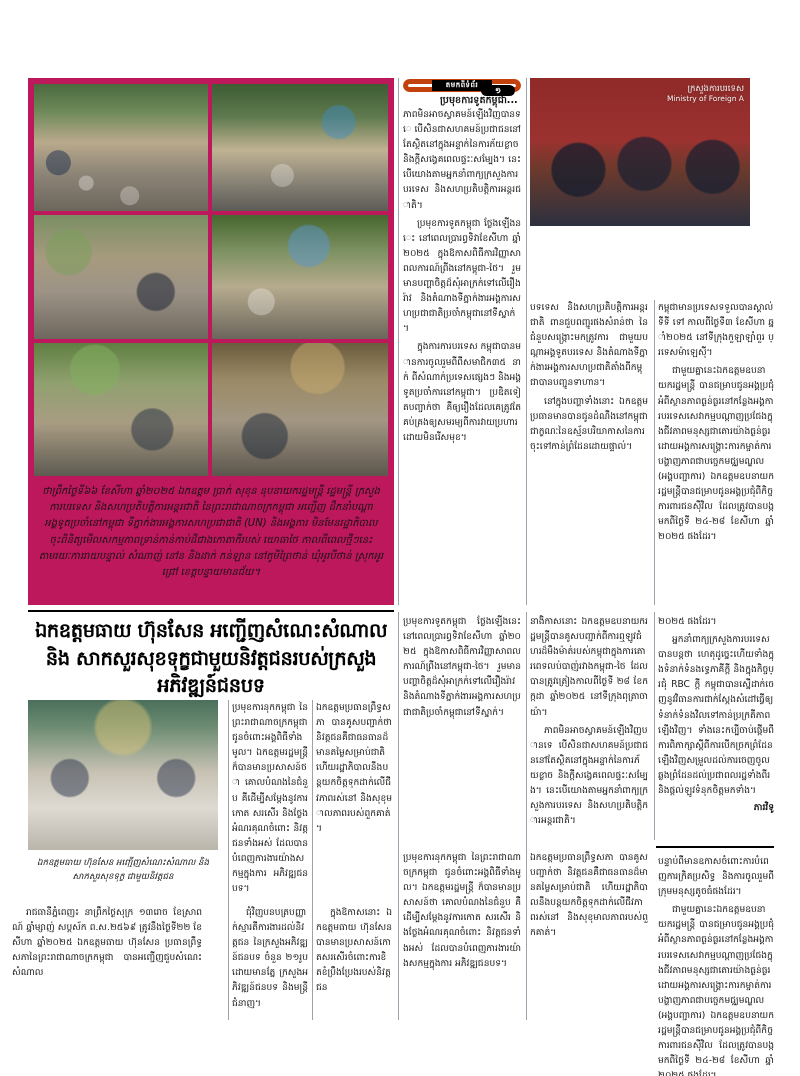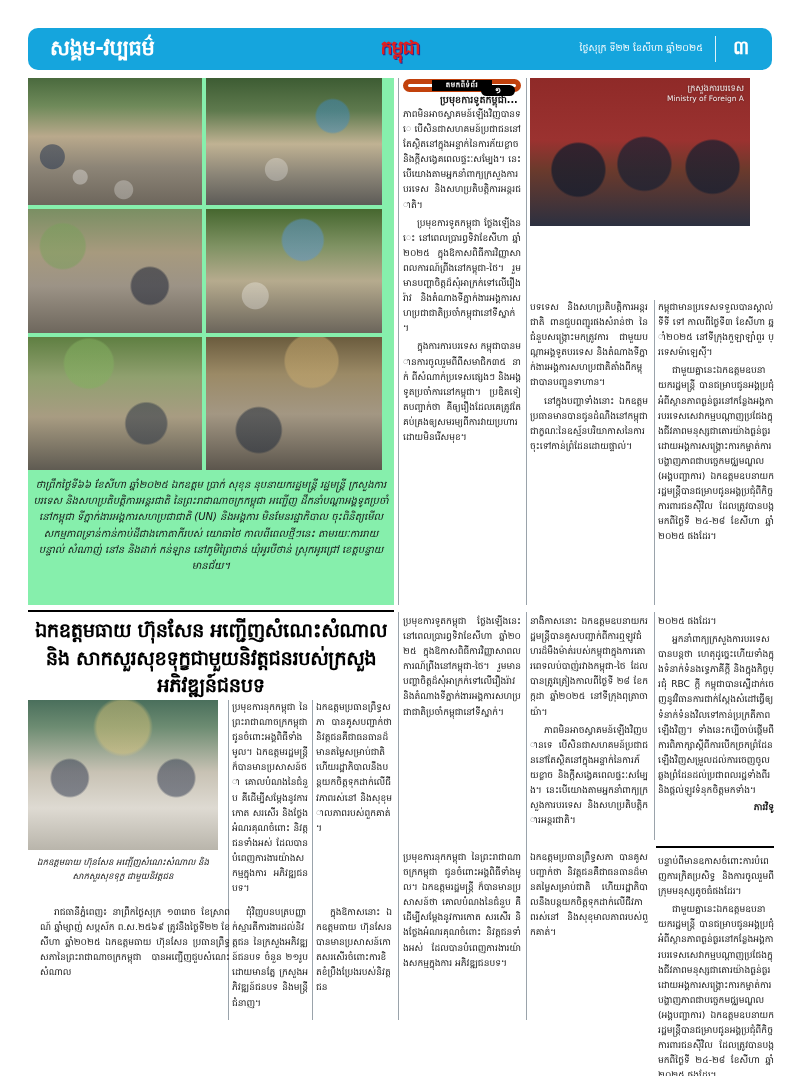--- a/index.html
+++ b/index.html
@@ -50,21 +50,22 @@
     width: 26px; text-align: center;
   }
 
   
   .vrule { position: absolute; width: 1px; background: #9aa3ab; }
 
   
   .photo-panel {
     position: absolute; left: 28px; top: 78px;
     width: 366px; height: 527px;
-    background: #86efac;
+    background: #be185d;
+    padding: 6px;
   }
   .collage { position: relative; width: 354px; height: 392px; }
   .ph {
     position: absolute;
     background-size: cover;
     background-position: center;
     border: 0;
   }
   
   .ph-a { left:0;   top:0;   width:174px; height:127px;
@@ -209,29 +210,20 @@
   .byline {
     text-align: right; font-size: 9.1px; font-weight: bold;
     color: #111; margin-top: 1px;
   }
 </style>
 </head>
 <body>
 
 <div class="page">
 
-  <div class="masthead">
-    <div class="masthead-title">សង្គម-វប្បធម៌</div>
-    <div class="masthead-logo">កម្ពុជា</div>
-    <div class="masthead-right">
-      <div class="masthead-date">ថ្ងៃសុក្រ ទី២២ ខែសីហា ឆ្នាំ២០២៥</div>
-      <div class="masthead-sep"></div>
-      <div class="masthead-page">៣</div>
-    </div>
-  </div>
 
   <div class="photo-panel">
     <div class="collage">
       <div class="ph ph-a"></div>
       <div class="ph ph-b"></div>
       <div class="ph ph-c"></div>
       <div class="ph ph-d"></div>
       <div class="ph ph-e"></div>
       <div class="ph ph-f"></div>
     </div>
@@ -282,21 +274,21 @@
   <div class="meeting-photo"></div>
   <div class="meeting-caption">ឯកឧត្តមធាយ ហ៊ុនសែន អញ្ជើញសំណេះសំណាល និងសាកសួរសុខទុក្ខ ជាមួយនិវត្តជន</div>
 
   <div class="col" style="left:232px; top:700px; width:76px;">
     <p class="noind">ប្រមុខការនុកកម្ពុជា នៃព្រះរាជាណាចក្រកម្ពុជា ជូនចំពោះអង្គពិធីទាំងមូល។ ឯកឧត្តមរដ្ឋមន្ត្រី ក៏បានមានប្រសាសន៍ថា គោលបំណងនៃជំនួប គឺដើម្បីសម្តែងនូវការកោត សរសើរ និងថ្លែងអំណរគុណចំពោះ និវត្តជនទាំងអស់ ដែលបានបំពេញការងារយ៉ាងសកម្មក្នុងការ អភិវឌ្ឍជនបទ។</p>
   </div>
   <div class="col" style="left:316px; top:700px; width:76px;">
     <p class="noind">ឯកឧត្តមប្រធានព្រឹទ្ធសភា បានគូសបញ្ជាក់ថា និវត្តជនគឺជាធនធានដ៏មានតម្លៃសម្រាប់ជាតិ ហើយរដ្ឋាភិបាលនឹងបន្តយកចិត្តទុកដាក់លើជីវភាពរស់នៅ និងសុខុមាលភាពរបស់ពួកគាត់។</p>
   </div>
 
-  <div class="col" style="left:40px; top:905px; width:190px;">
+  <div class="col" style="left:12px; top:905px; width:190px;">
     <p>រាជធានីភ្នំពេញ៖ នាព្រឹកថ្ងៃសុក្រ ១៣រោច ខែស្រាពណ៍ ឆ្នាំម្សាញ់ សប្តស័ក ព.ស.២៥៦៩ ត្រូវនឹងថ្ងៃទី២២ ខែសីហា ឆ្នាំ២០២៥ ឯកឧត្តមធាយ ហ៊ុនសែន ប្រធានព្រឹទ្ធសភានៃព្រះរាជាណាចក្រកម្ពុជា បានអញ្ជើញជួបសំណេះសំណាល</p>
   </div>
   <div class="col" style="left:232px; top:905px; width:76px;">
     <p>ជុំវិញបនបត្របញ្ញាក់ស្មារតីការងារដល់និវត្តជន នៃក្រសួងអភិវឌ្ឍន៍ជនបទ ចំនួន ២១រូប ដោយមានត្នែ ក្រសួងអភិវឌ្ឍន៍ជនបទ និងមន្ត្រីជំនាញ។</p>
   </div>
   <div class="col" style="left:316px; top:905px; width:76px;">
     <p>ក្នុងឱកាសនោះ ឯកឧត្តមធាយ ហ៊ុនសែន បានមានប្រសាសន៍កោតសរសើរចំពោះការខិតខំប្រឹងប្រែងរបស់និវត្តជន</p>
   </div>
 
   <div class="col" style="left:403px; top:614px; width:118px;">

